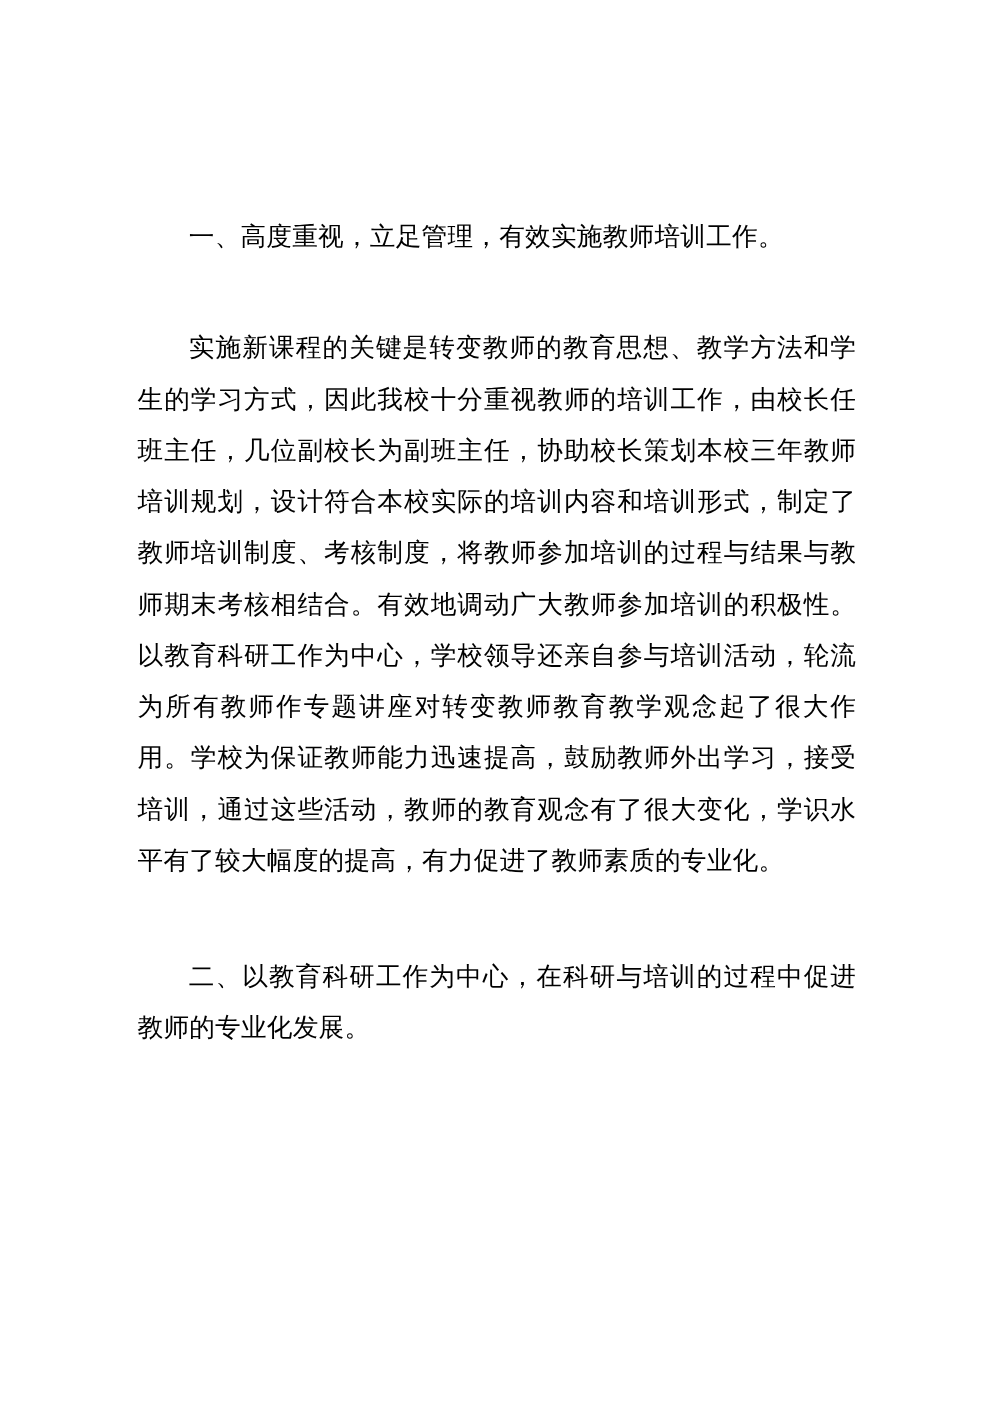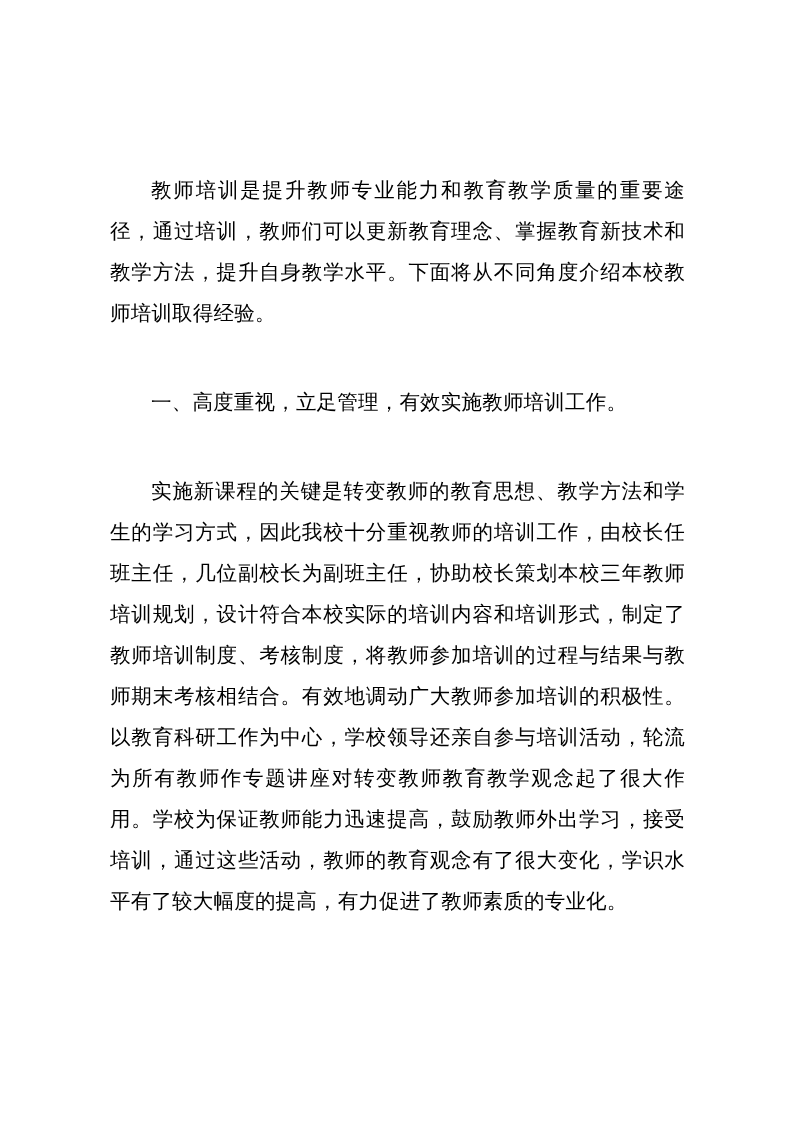--- a/index.html
+++ b/index.html
@@ -42,17 +42,17 @@
   }
   .para.gap-xl {
     margin-bottom: 52px;
   }
 </style>
 </head>
 <body>
 
 <div class="page">
   <div class="content">
-    <p class="para gap-large">教师培训是提升教师专业能力和教育教学质量的重要途径，通过培训，教师们可以更新教育理念、掌握教育新技术和教学方法，提升自身教学水平。下面将从不同角度介绍本校教师培训取得经验。</p>
     <p class="para gap-large">一、高度重视，立足管理，有效实施教师培训工作。</p>
     <p class="para gap-xl">实施新课程的关键是转变教师的教育思想、教学方法和学生的学习方式，因此我校十分重视教师的培训工作，由校长任班主任，几位副校长为副班主任，协助校长策划本校三年教师培训规划，设计符合本校实际的培训内容和培训形式，制定了教师培训制度、考核制度，将教师参加培训的过程与结果与教师期末考核相结合。有效地调动广大教师参加培训的积极性。以教育科研工作为中心，学校领导还亲自参与培训活动，轮流为所有教师作专题讲座对转变教师教育教学观念起了很大作用。学校为保证教师能力迅速提高，鼓励教师外出学习，接受培训，通过这些活动，教师的教育观念有了很大变化，学识水平有了较大幅度的提高，有力促进了教师素质的专业化。</p>
+    <p class="para">二、以教育科研工作为中心，在科研与培训的过程中促进教师的专业化发展。</p>
   </div>
 </div>
 
 </body></html>

